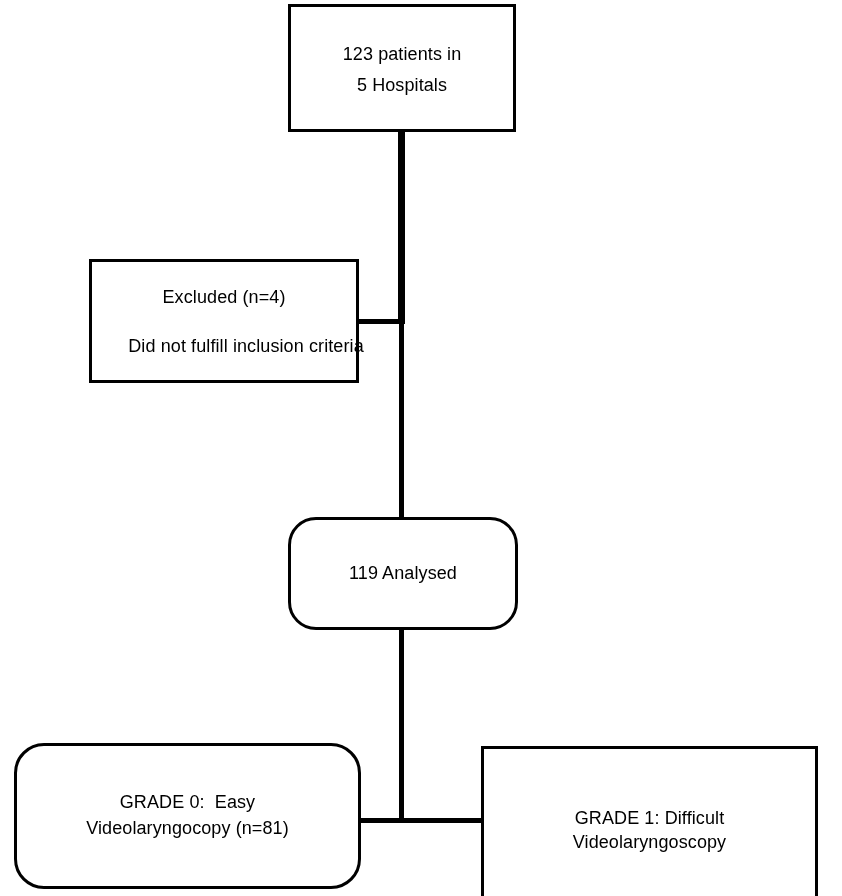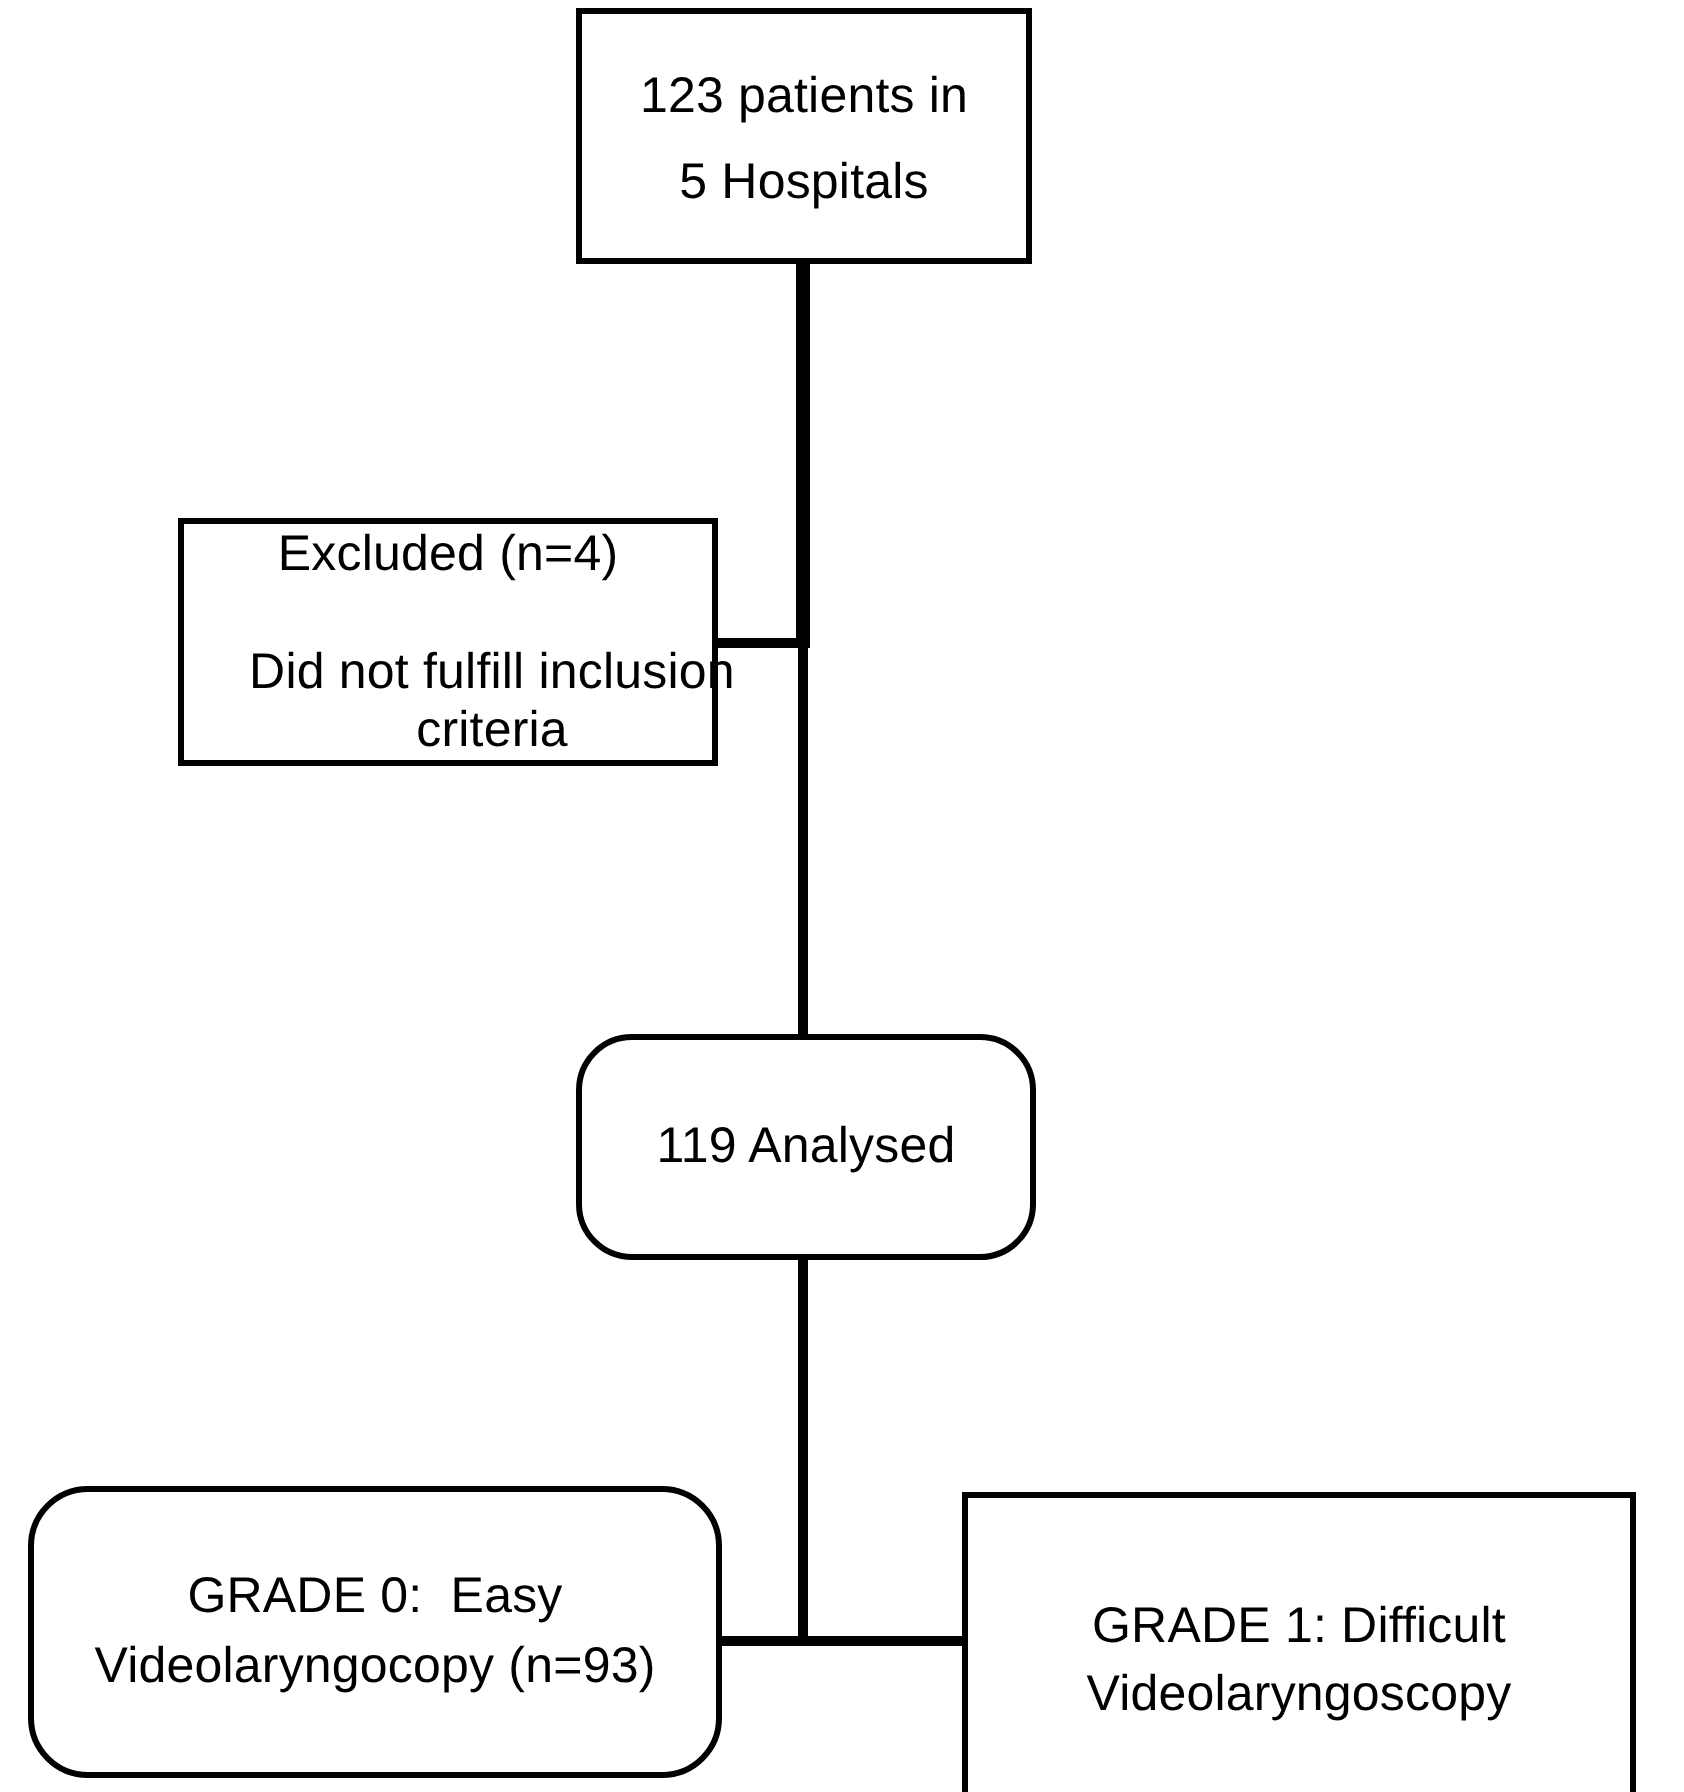--- a/index.html
+++ b/index.html
@@ -27,21 +27,21 @@
     display: flex;
     flex-direction: column;
     align-items: center;
     justify-content: center;
     text-align: center;
     z-index: 3;
   }
   .node .line {
     display: block;
     width: 100%;
-    font-size: 25px;
+    font-size: 18px;
     line-height: 1.34;
     letter-spacing: 0.1px;
     white-space: pre;
   }
   
   #node-enrollment {
     left: 288px;  top: 4px;
     width: 228px; height: 128px;
     padding-top: 4px;
   }
@@ -127,21 +127,21 @@
     <span class="line line-1">Excluded (n=4)</span>
     <span class="line line-2">Did not fulfill inclusion criteria</span>
   </div>
 
   <div class="node" id="node-analysed">
     <span class="line line-1">119 Analysed</span>
   </div>
 
   <div class="node" id="node-grade0">
     <span class="line line-1">GRADE 0:  Easy</span>
-    <span class="line line-2">Videolaryngocopy (n=93)</span>
+    <span class="line line-2">Videolaryngocopy (n=81)</span>
   </div>
 
   <div class="node" id="node-grade1">
     <span class="line line-1">GRADE 1: Difficult</span>
     <span class="line line-2">Videolaryngoscopy</span>
   </div>
 
 </div>
 
 </body></html>

